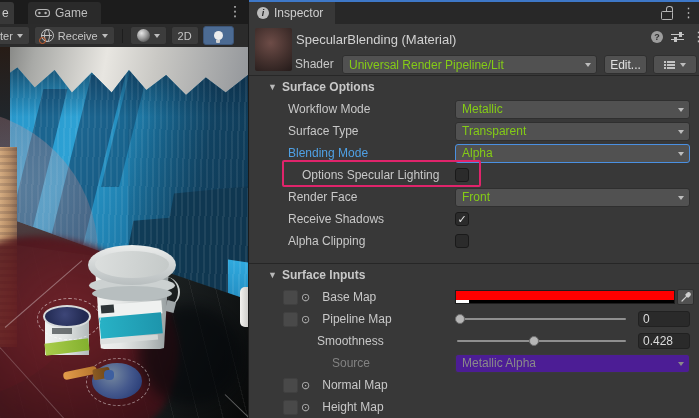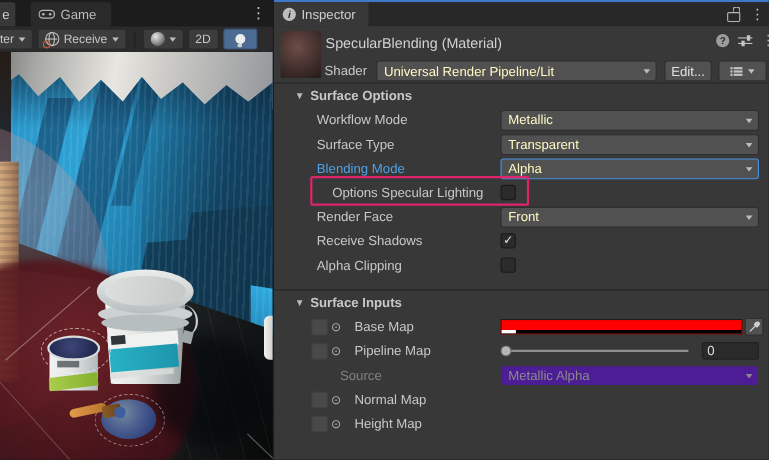--- a/index.html
+++ b/index.html
@@ -137,21 +137,21 @@
   .hdr-icons{position:absolute;left:402px;top:7px;display:flex;align-items:center;gap:8px;}
   .help-icon{width:12px;height:12px;border-radius:50%;background:#9d9d9d;color:#2e2e2e;font-size:9px;font-weight:bold;
      display:flex;align-items:center;justify-content:center;}
   .preset-icon{width:13px;height:11px;position:relative;}
   .preset-icon::before{content:"";position:absolute;left:0;top:2px;width:13px;height:1.5px;background:#c4c4c4;box-shadow:0 5px 0 #c4c4c4;}
   .preset-icon::after{content:"";position:absolute;left:8px;top:0;width:2.5px;height:5.5px;background:#c4c4c4;box-shadow:-5px 5px 0 #c4c4c4;}
 
   .shader-row{position:absolute;left:0;top:31px;width:100%;height:19px;}
   .shader-label{position:absolute;left:46px;top:2px;color:#c8c8c8;}
   .dropdown{background:#515151;border:1px solid #2f2f2f;border-radius:3px;box-sizing:border-box;height:19px;
-     display:flex;align-items:center;padding:0 18px 0 6px;color:#fef9c3;position:relative;white-space:nowrap;overflow:hidden;}
+     display:flex;align-items:center;padding:0 18px 0 6px;color:#84cc16;position:relative;white-space:nowrap;overflow:hidden;}
   .dropdown .dd-arrow{position:absolute;right:5px;top:7px;}
   .dropdown.focused{border-color:#4a90e2;}
   .dropdown.disabled{background:#4c1d95;border-color:#3a3a3a;color:#8a8a8a;}
   .dropdown.disabled .dd-arrow{border-top-color:#8a8a8a;}
   .shader-dd{position:absolute;left:93px;top:0;width:255px;}
   .edit-btn{position:absolute;left:355px;top:0;width:43px;height:19px;background:#515151;border:1px solid #2f2f2f;border-radius:3px;
      color:#e0e0e0;font-size:12px;display:flex;align-items:center;justify-content:center;font-family:inherit;}
   .preset-list-btn{position:absolute;left:404px;top:0;width:44px;height:19px;background:#515151;border:1px solid #2f2f2f;border-radius:3px;
      display:flex;align-items:center;justify-content:center;gap:5px;}
   .list-glyph{width:11px;height:9px;position:relative;}
@@ -159,21 +159,21 @@
   .list-glyph::after{content:"";position:absolute;left:0;top:1px;width:1.5px;height:1.5px;background:#c4c4c4;box-shadow:0 3px 0 #c4c4c4,0 6px 0 #c4c4c4;}
 
   .i-body{position:absolute;left:0;top:76px;width:100%;display:flex;flex-direction:column;}
   .sec-header{height:22px;display:flex;align-items:center;}
   .foldout{margin-left:19px;font-size:9px;color:#b8b8b8;width:11px;}
   .sec-title{margin-left:3px;font-weight:bold;color:#c8c8c8;}
   .row{height:22px;position:relative;display:flex;align-items:center;}
   .lbl{margin-left:39px;color:#c8c8c8;}
   .lbl-indent{margin-left:53px;color:#c8c8c8;}
   .lbl-sub{margin-left:68px;color:#c8c8c8;}
-  .lbl-src{margin-left:60px;color:#828282;}
+  .lbl-src{margin-left:83px;color:#828282;}
   .ctl{position:absolute;left:206px;top:1.5px;width:235px;}
   .checkbox{position:absolute;left:206px;top:4px;width:14px;height:14px;background:#2b2b2b;border:1px solid #1a1a1a;border-radius:3px;
      box-sizing:border-box;color:#e8e8e8;font-size:11px;line-height:12px;text-align:center;}
   .tex-slot{margin-left:34px;width:15px;height:15px;background:#494949;border:1px solid #404040;border-radius:2px;flex:none;box-sizing:border-box;}
   .picker-glyph{margin-left:3px;color:#b4b4b4;font-size:11px;flex:none;}
   .tex-lbl{margin-left:12px;color:#c8c8c8;}
   .sep-line{height:1px;background:#262626;margin-top:6px;}
   .spacer6{height:5px;}
 
   .slider{position:absolute;left:206px;top:0;width:173px;height:22px;}
@@ -400,20 +400,30 @@
       <span class="tex-lbl">Pipeline Map</span>
       <div class="slider">
         <span class="track"></span>
         <span class="handle h-metallic"></span>
       </div>
       <div class="val-field">
         <span>0</span>
       </div>
     </div>
     <div class="row">
+      <span class="lbl-sub">Smoothness</span>
+      <div class="slider">
+        <span class="track"></span>
+        <span class="handle h-smooth"></span>
+      </div>
+      <div class="val-field">
+        <span>0.428</span>
+      </div>
+    </div>
+    <div class="row">
       <span class="lbl-src">Source</span>
       <div class="dropdown ctl disabled">
         <span>Metallic Alpha</span>
         <i class="dd-arrow"></i>
       </div>
     </div>
     <div class="row">
       <span class="tex-slot"></span>
       <span class="picker-glyph">⊙</span>
       <span class="tex-lbl">Normal Map</span>

